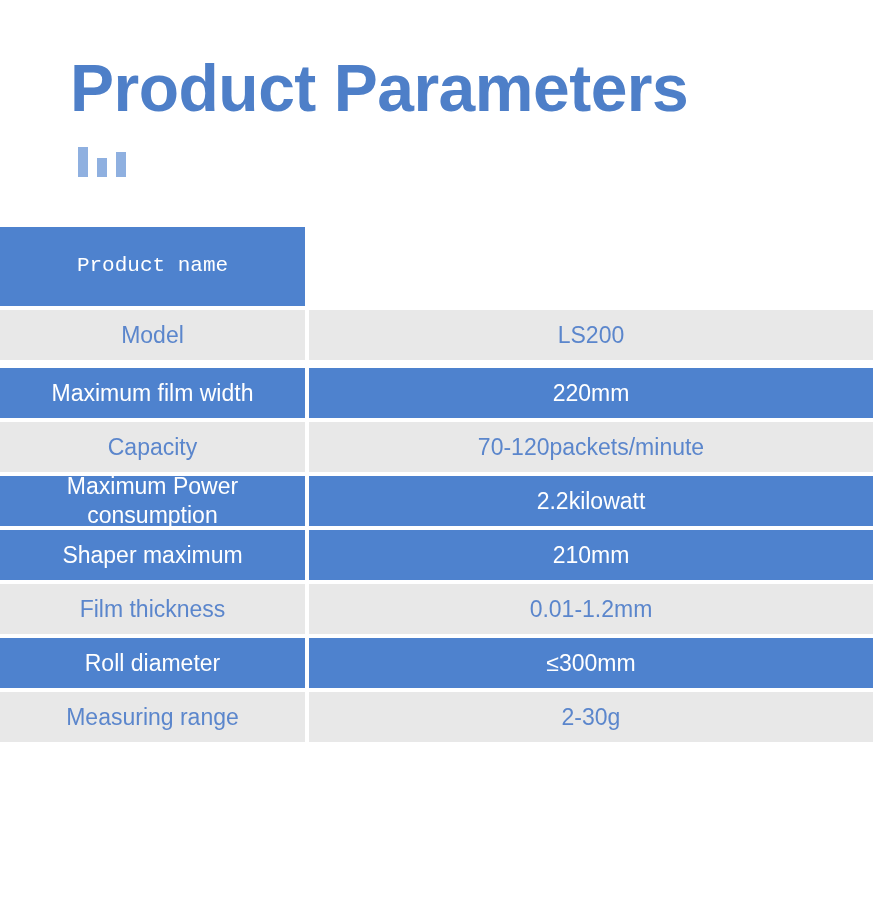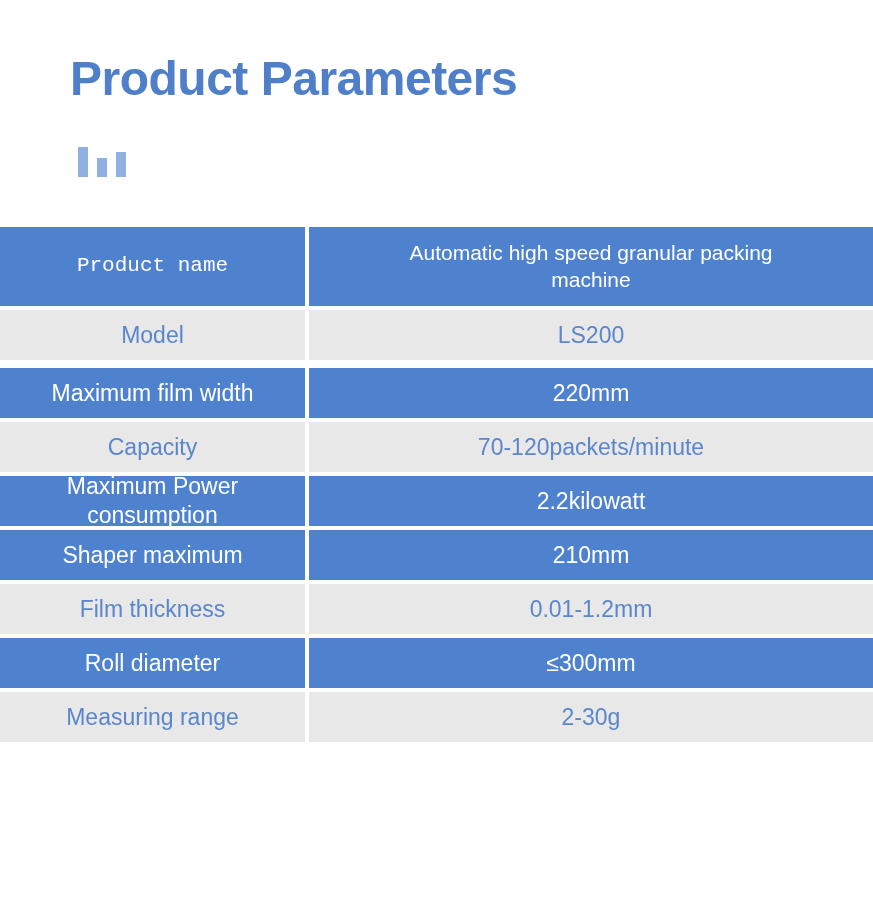--- a/index.html
+++ b/index.html
@@ -27,21 +27,21 @@
     left: 0;
     top: 0;
     width: 873px;
     height: 227px;
     background: #ffffff;
   }
   .page-title {
     position: absolute;
     left: 70px;
     top: 55px;
-    font-size: 48px;
+    font-size: 66px;
     font-weight: bold;
     color: #4e7fc8;
     letter-spacing: -0.5px;
     line-height: 1;
     white-space: nowrap;
   }
   .deco-bars {
     position: absolute;
     left: 78px;
     top: 143px;
@@ -123,26 +123,20 @@
       <span class="bar b2"></span>
       <span class="bar b3"></span>
     </div>
   </div>
 
   <div class="spec-table">
 
     <div class="spec-row header">
       <div class="cell cell-label">Product name</div>
       <div class="cell-gap"></div>
-      <div class="cell cell-value">
-        <span>
-          <span>Automatic high speed granular packing</span>
-          <span>machine</span>
-        </span>
-      </div>
     </div>
 
     <div id="rows-container">
         <div class="spec-row body gray">
           <div class="cell cell-label">Model</div>
           <div class="cell-gap"></div>
           <div class="cell cell-value">LS200</div>
         </div>
         <div class="spec-row body blue">
           <div class="cell-gap"></div>

